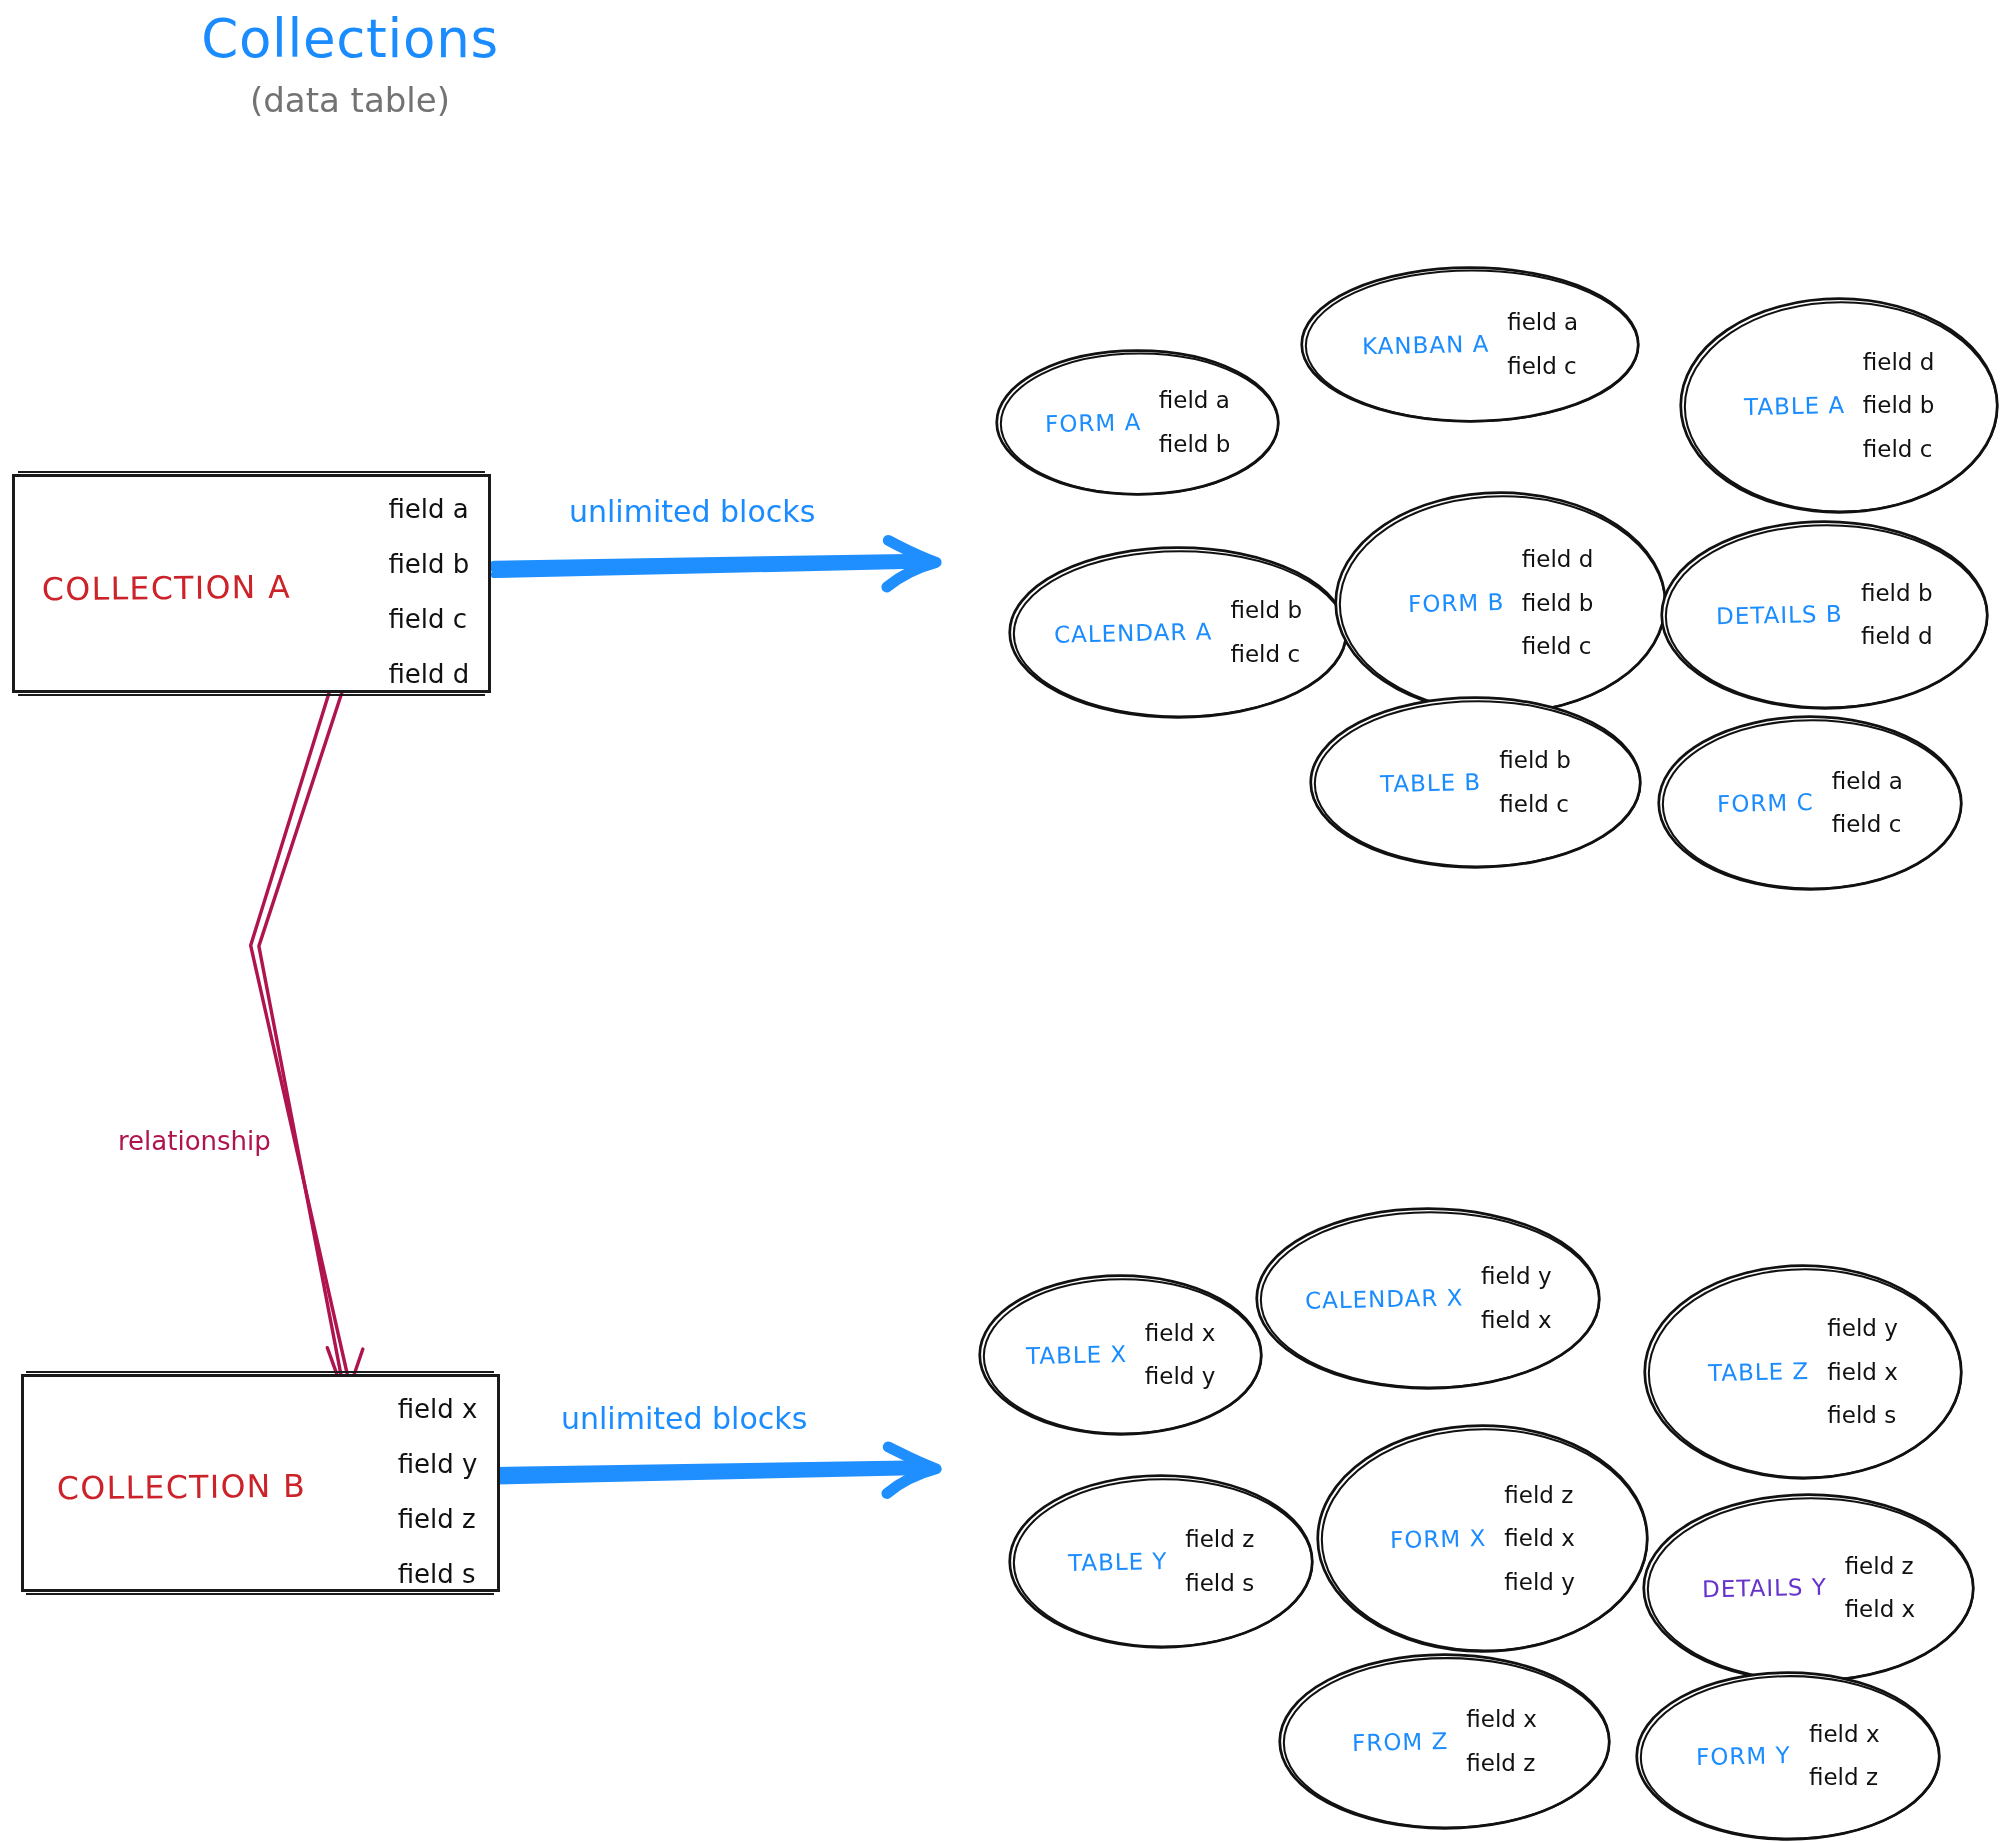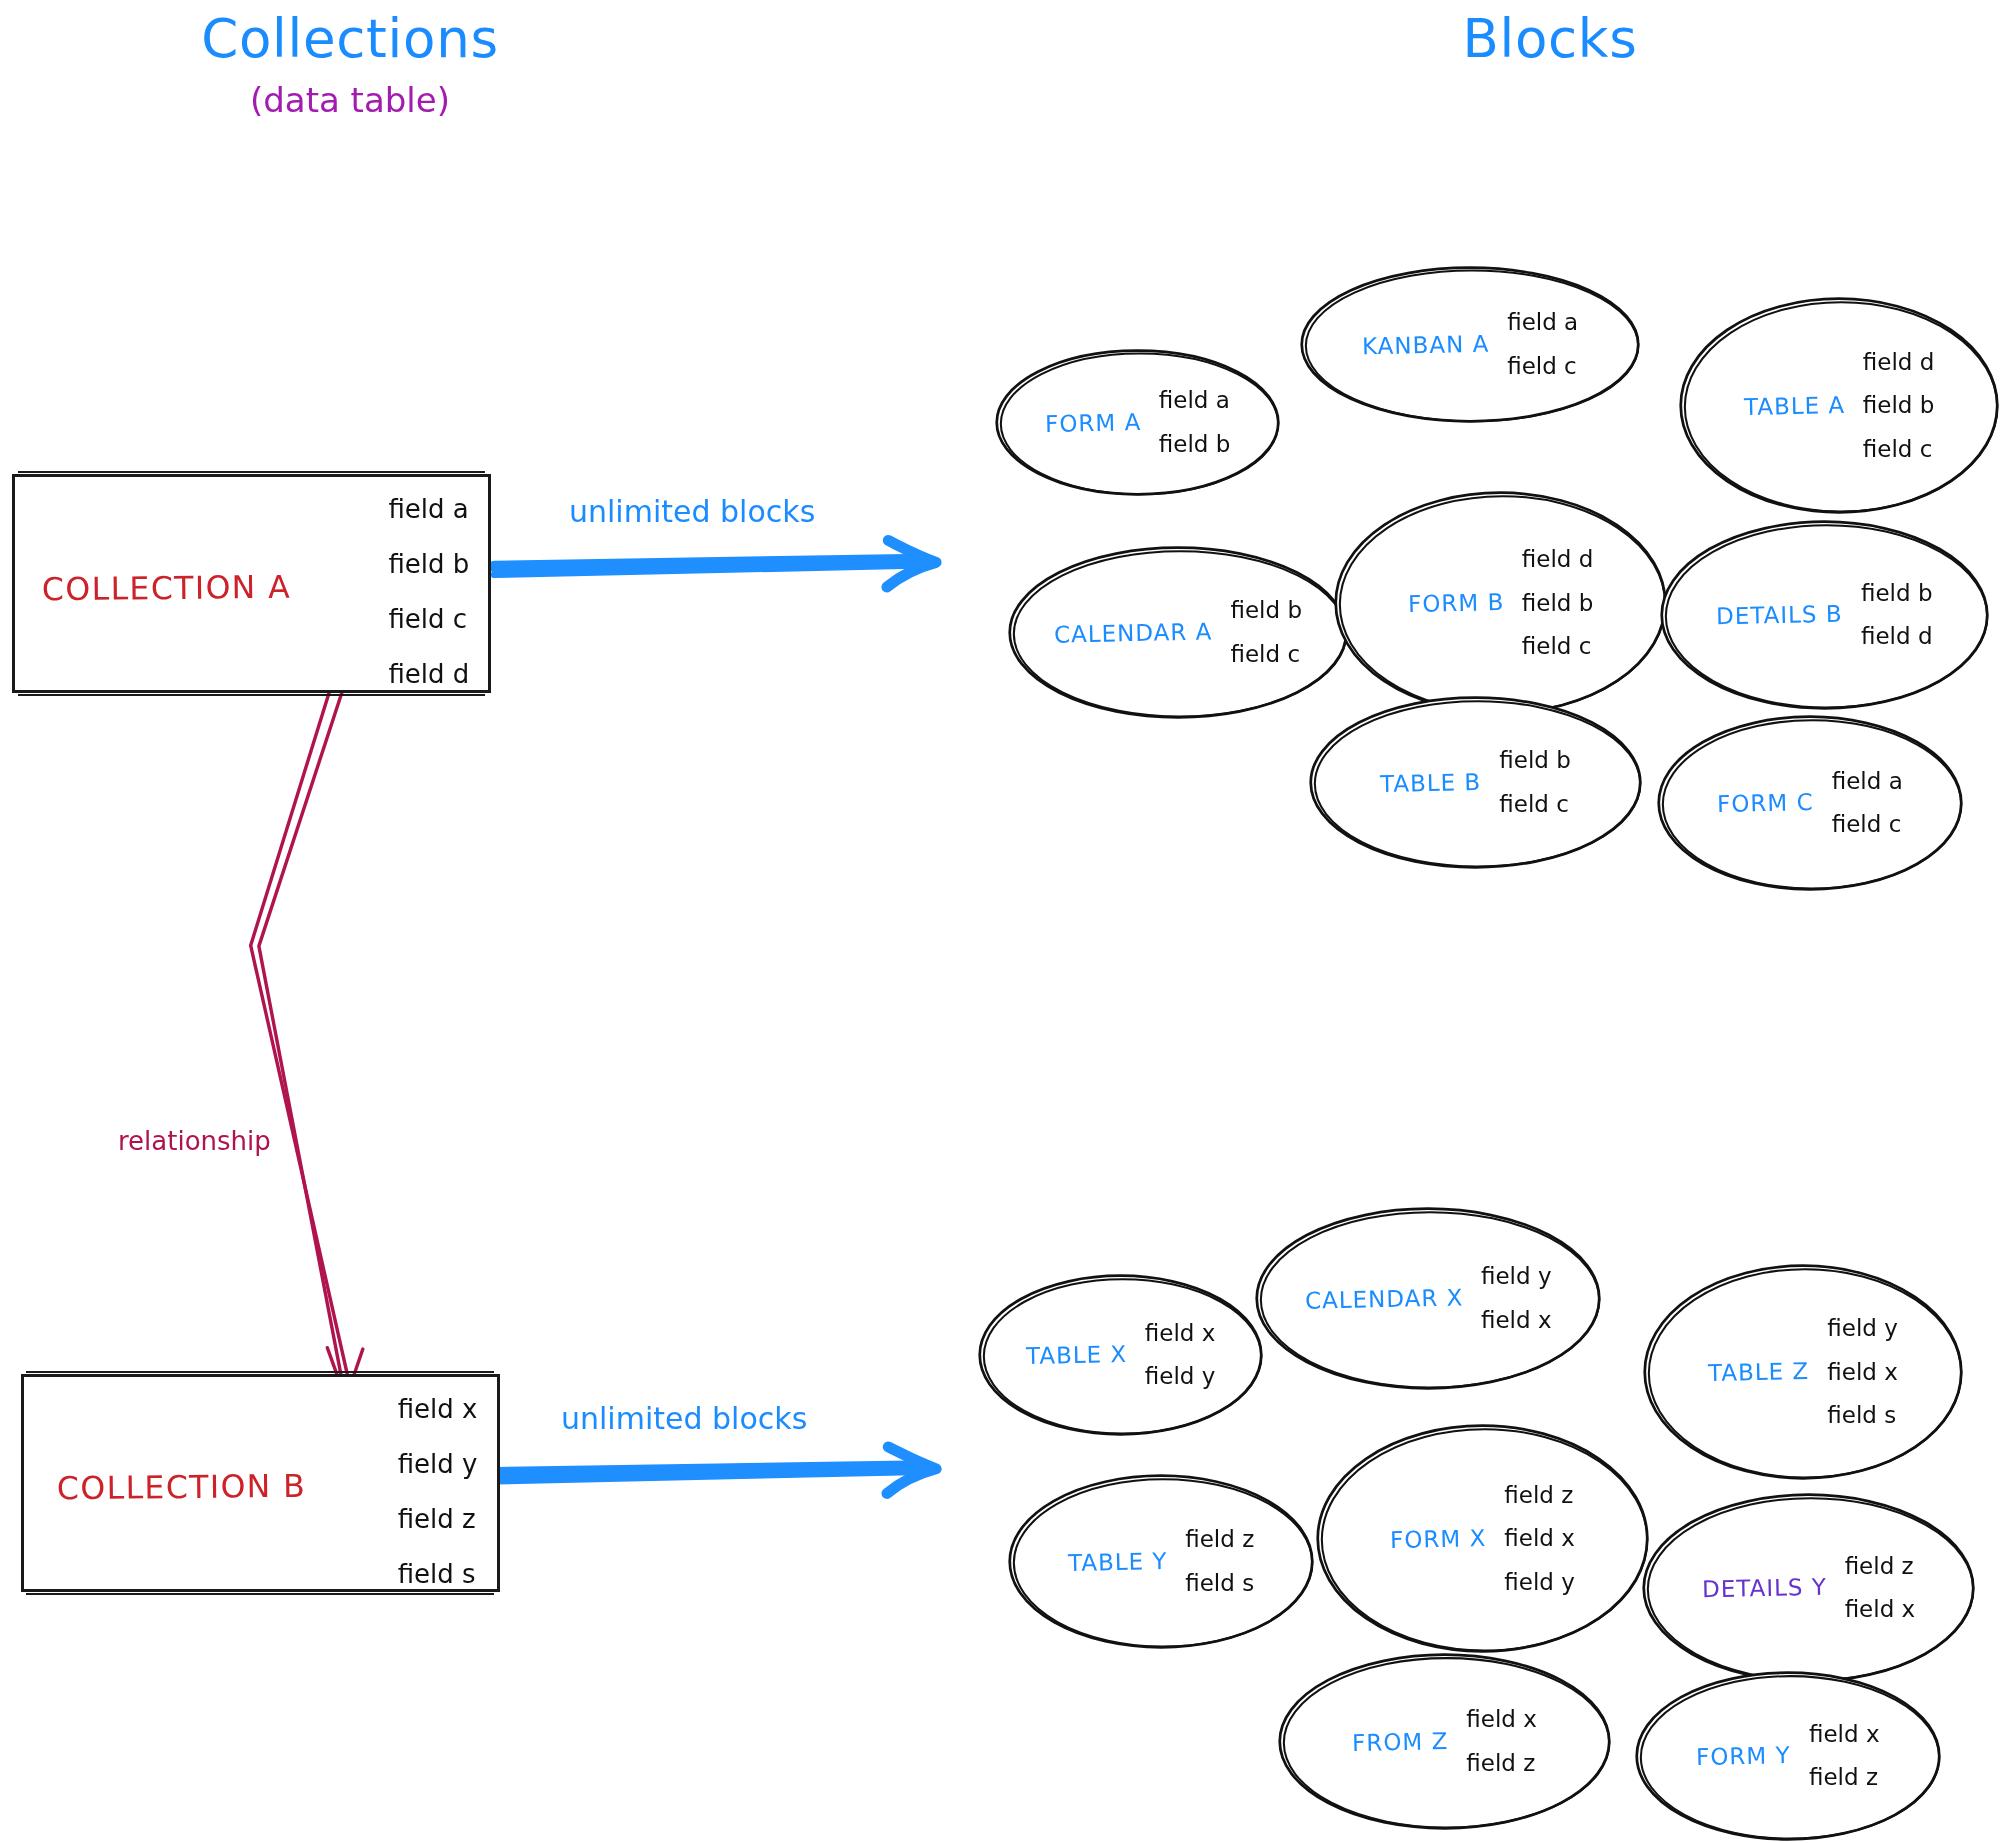--- a/index.html
+++ b/index.html
@@ -29,21 +29,21 @@
   
   .title-group { position: absolute; text-align: center; }
   .title-main {
     color: #1a8cff;
     font-size: 53px;
     line-height: 1.0;
     white-space: nowrap;
     letter-spacing: 0.7px;
   }
   .title-sub {
-    color: #a21caf;
+    color: #737373;
     font-size: 34px;
     line-height: 1.0;
     margin-top: 18px;
     white-space: nowrap;
   }
 
   
   .collection-box {
     position: absolute;
     box-sizing: border-box;
@@ -170,21 +170,20 @@
     <path d="M 478 1970 L 505 2045 L 530 1972" stroke="#b0144f" stroke-width="5" fill="none" stroke-linecap="round" stroke-linejoin="round"></path>
   </g>
 </svg>
 
 <div class="title-group" style="left:0px; top:12.3px; width:636px;margin-left:32px;">
   <div class="title-main hand">Collections</div>
   <div class="title-sub hand">(data table)</div>
 </div>
 
 <div class="title-group" style="left:1232px; top:12.3px; width:636px;">
-  <div class="title-main hand">Blocks</div>
 </div>
 
 <div class="arrow-label hand" style="left:569px; top:494px;">unlimited blocks</div>
 <div class="arrow-label hand" style="left:561px; top:1401px;">unlimited blocks</div>
 <div class="rel-label hand" style="left:118px; top:1126px;">relationship</div>
 
 <div class="collection-box" style="left:12.3px; top:474px; width:479px; height:219px;">
   <div class="collection-name hand" style="left:27px; top:93px;">COLLECTION A</div>
   <div class="collection-fields">
     <div class="fld hand">field a</div>

